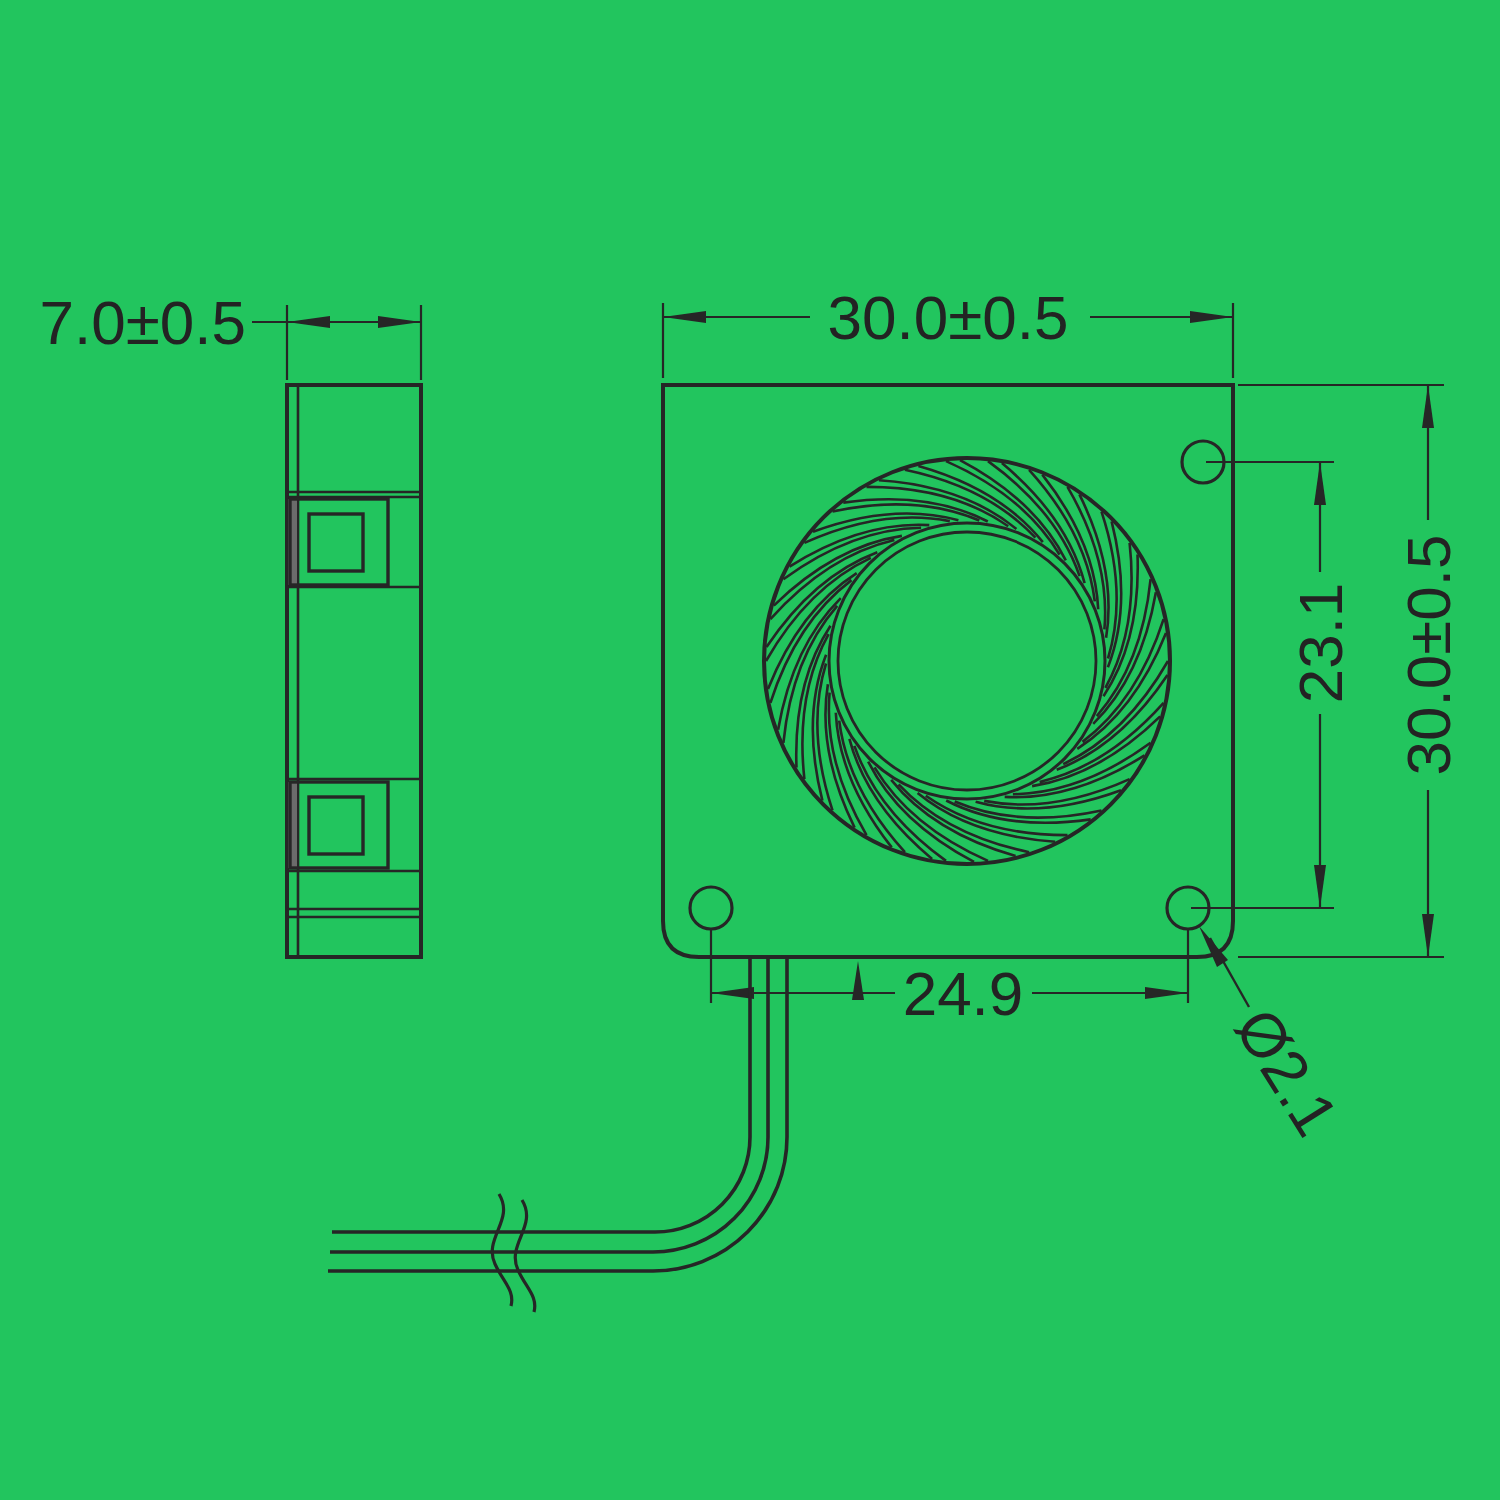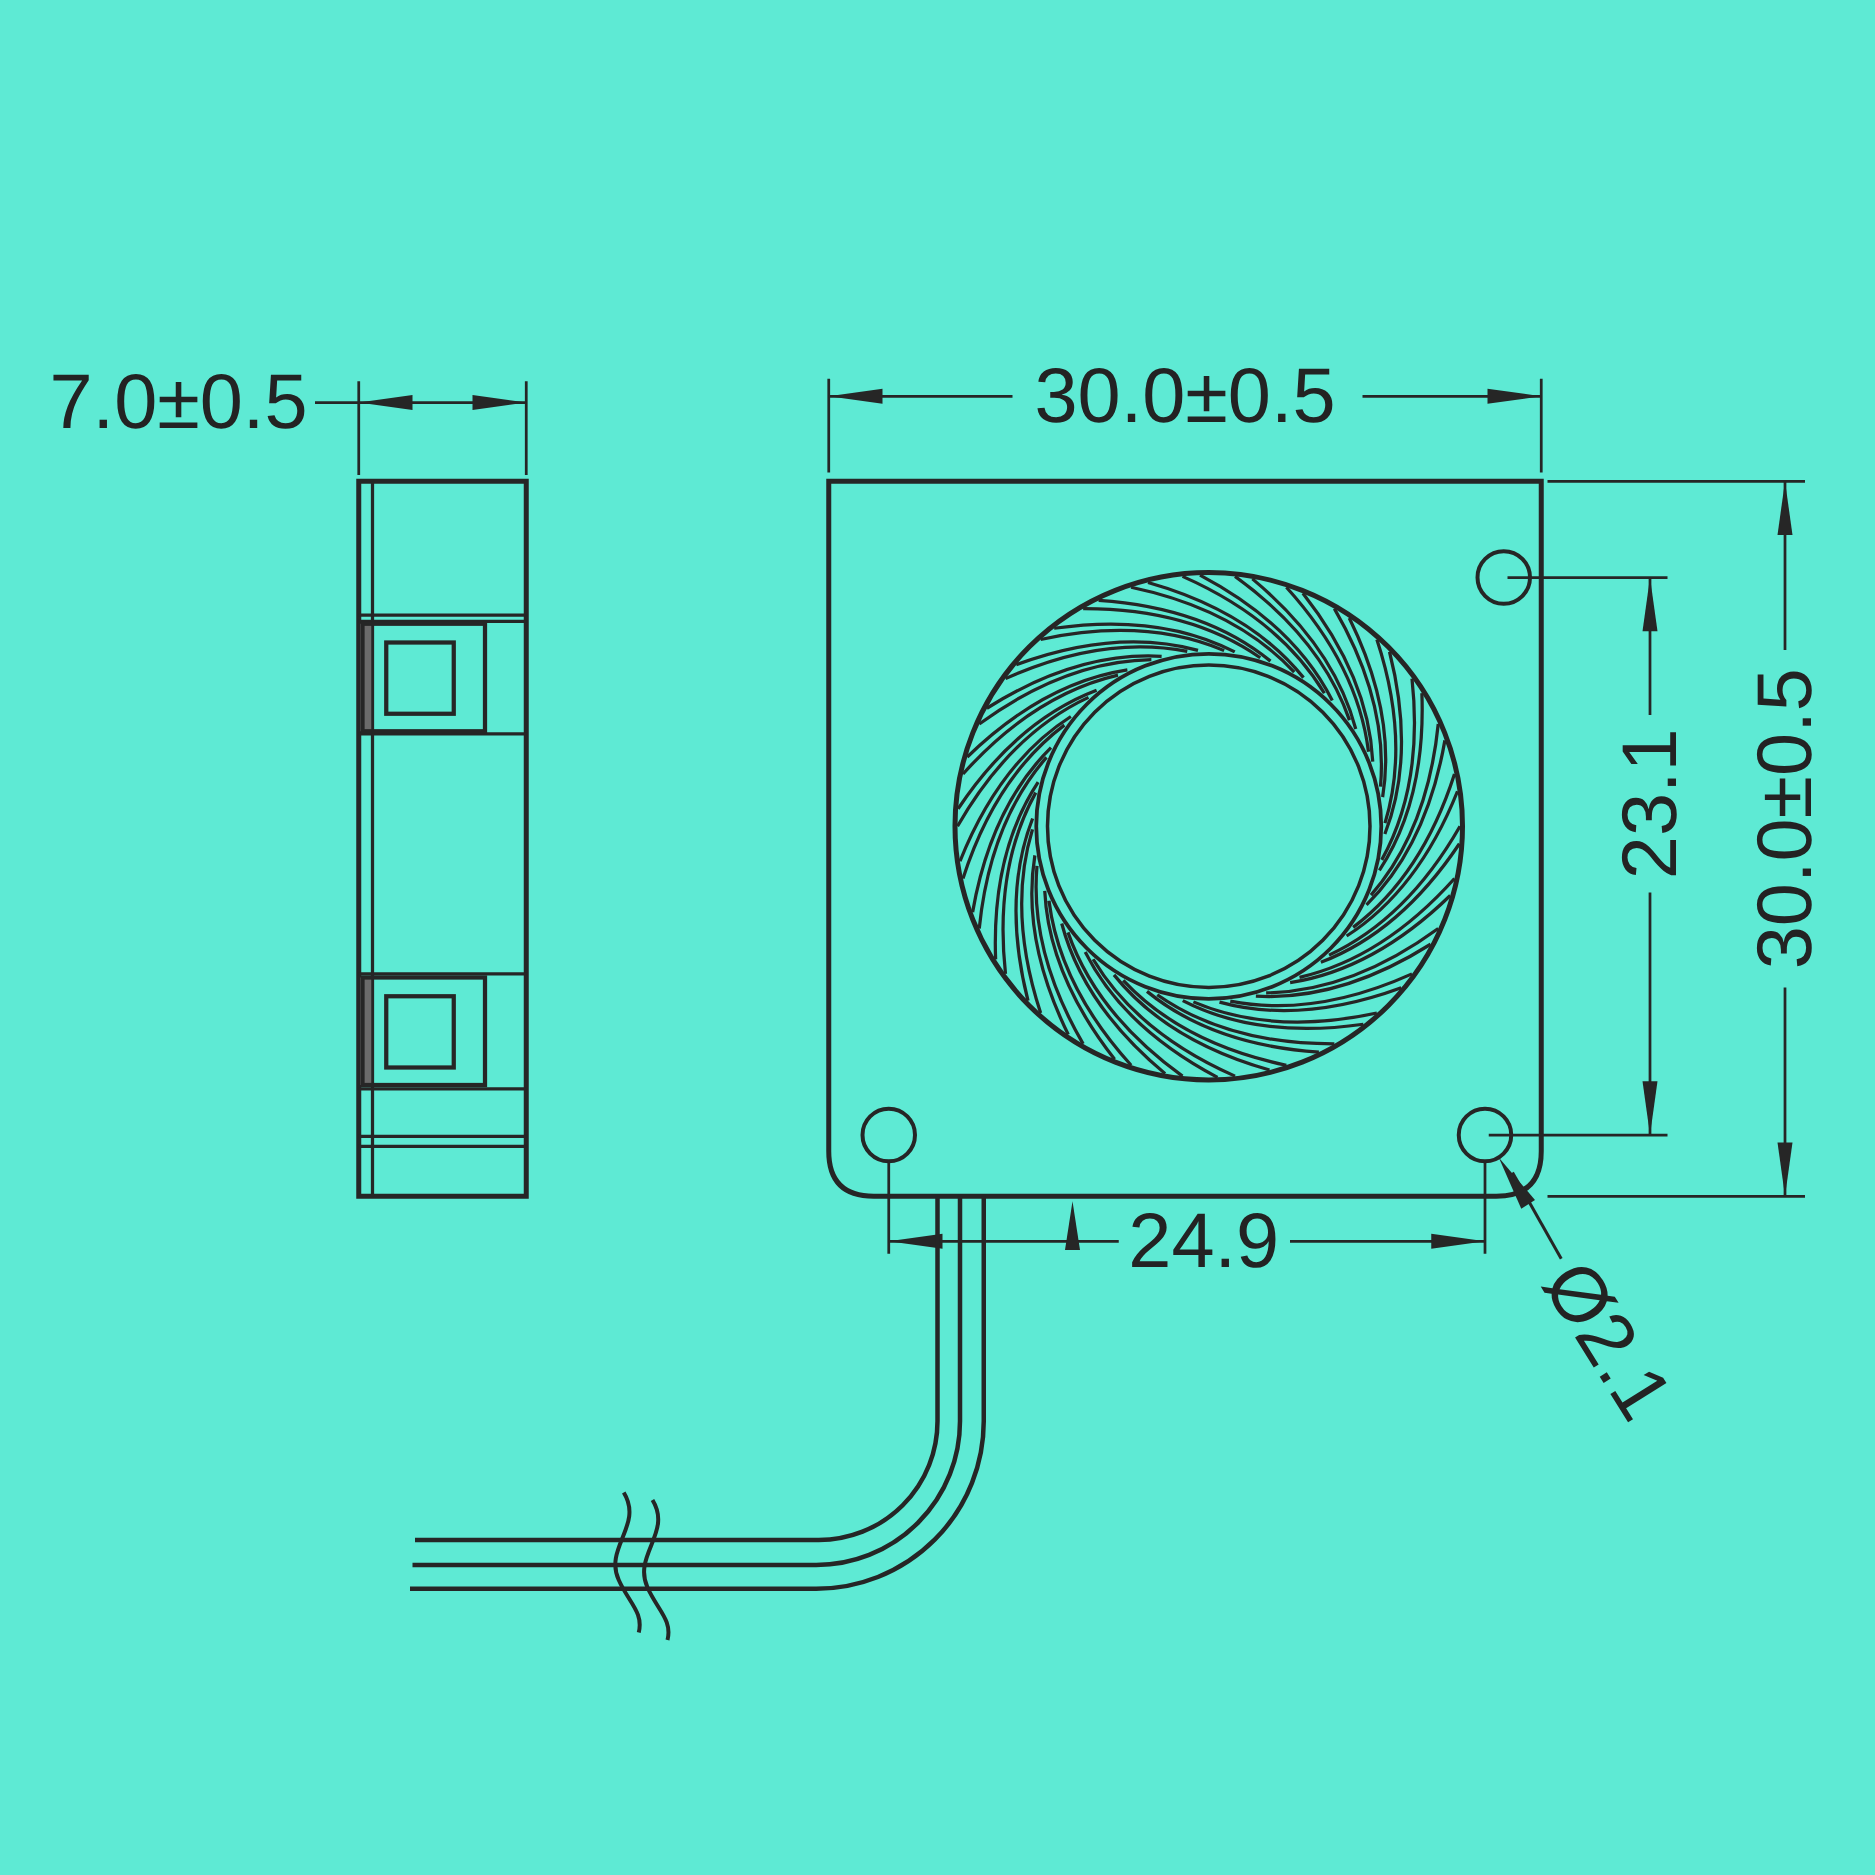--- a/index.html
+++ b/index.html
@@ -1,16 +1,16 @@
 <!DOCTYPE html>
 <html><head>
 <meta charset="utf-8">
 <style>
   html, body { margin: 0; padding: 0; background: #ffffff; }
-  .stage { width: 1500px; height: 1500px; background: #5eead4; position: relative; }
+  .stage { width: 1500px; height: 1500px; background: #22c55e; position: relative; }
   svg { display: block; }
   .dim-text {
     font-family: "Liberation Sans", sans-serif;
     font-size: 62px;
     fill: #232323;
   }
 </style>
 </head>
 <body>
 

